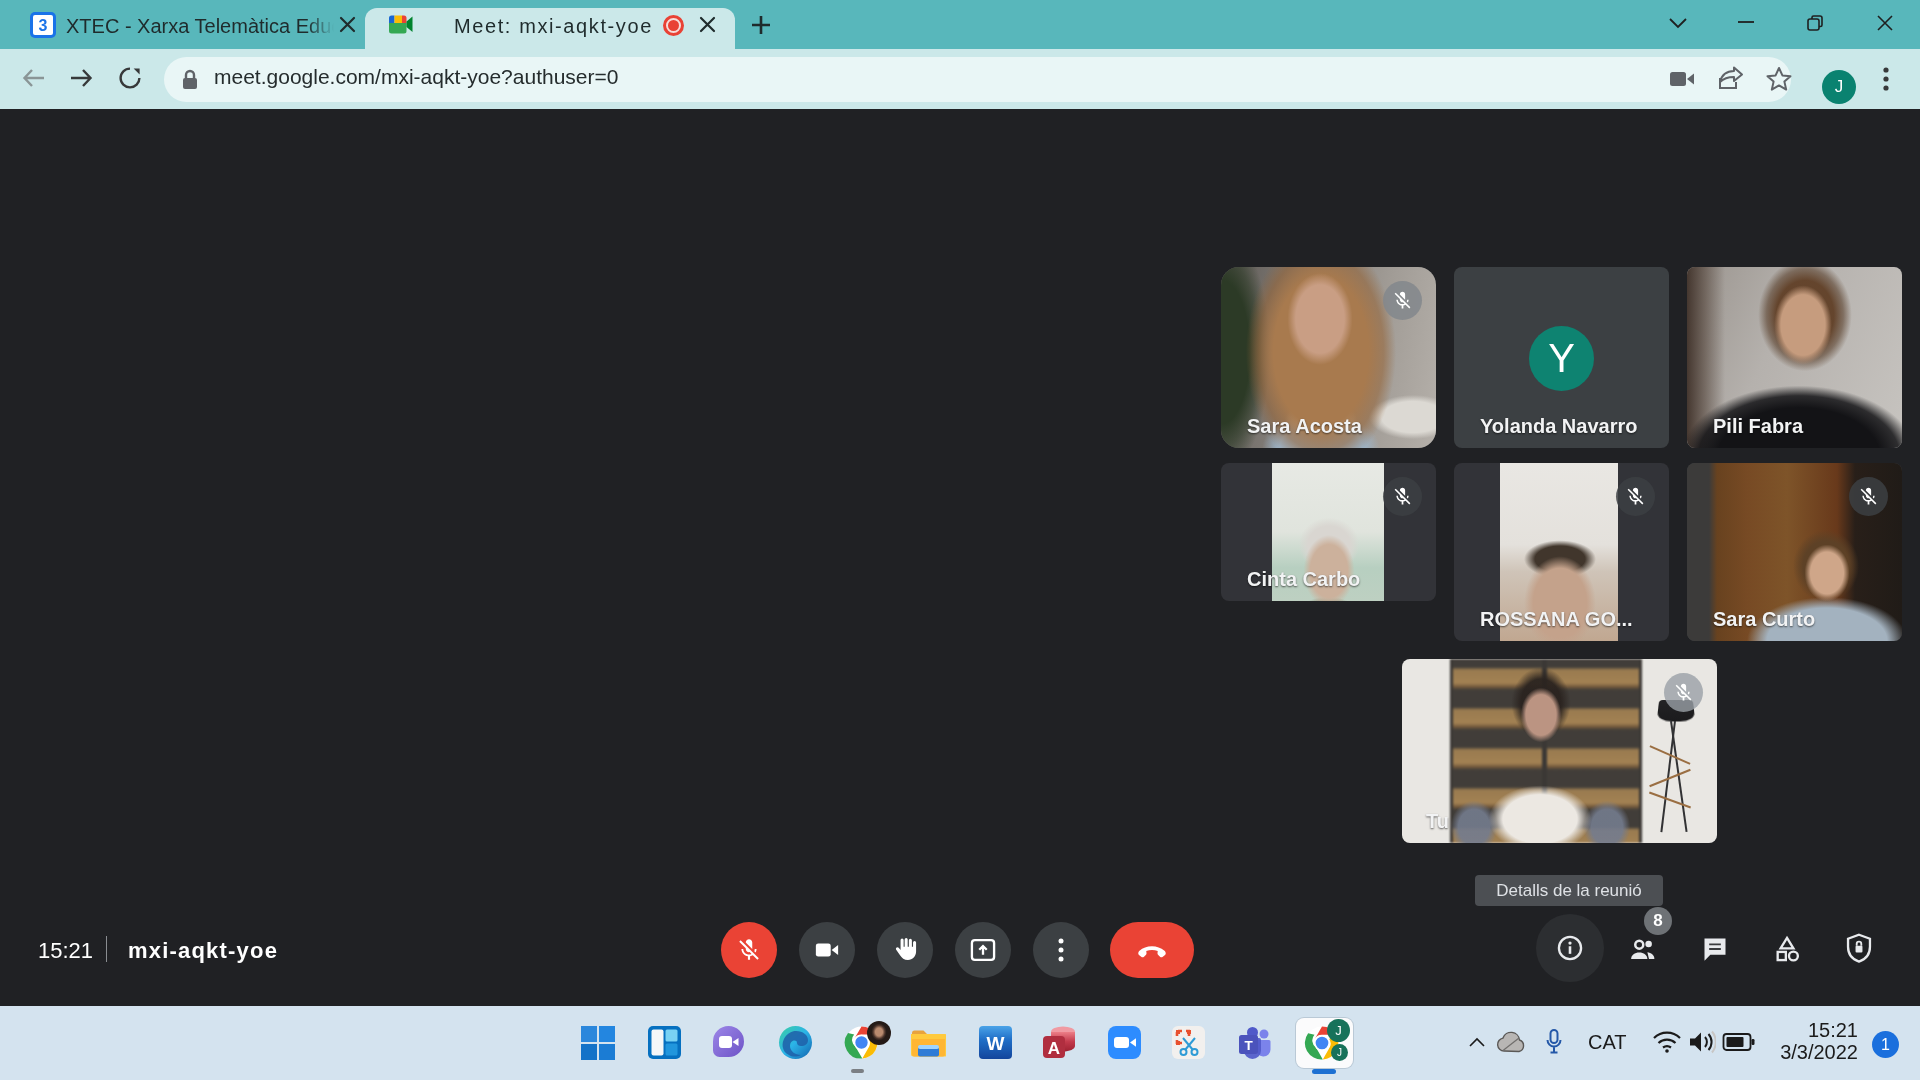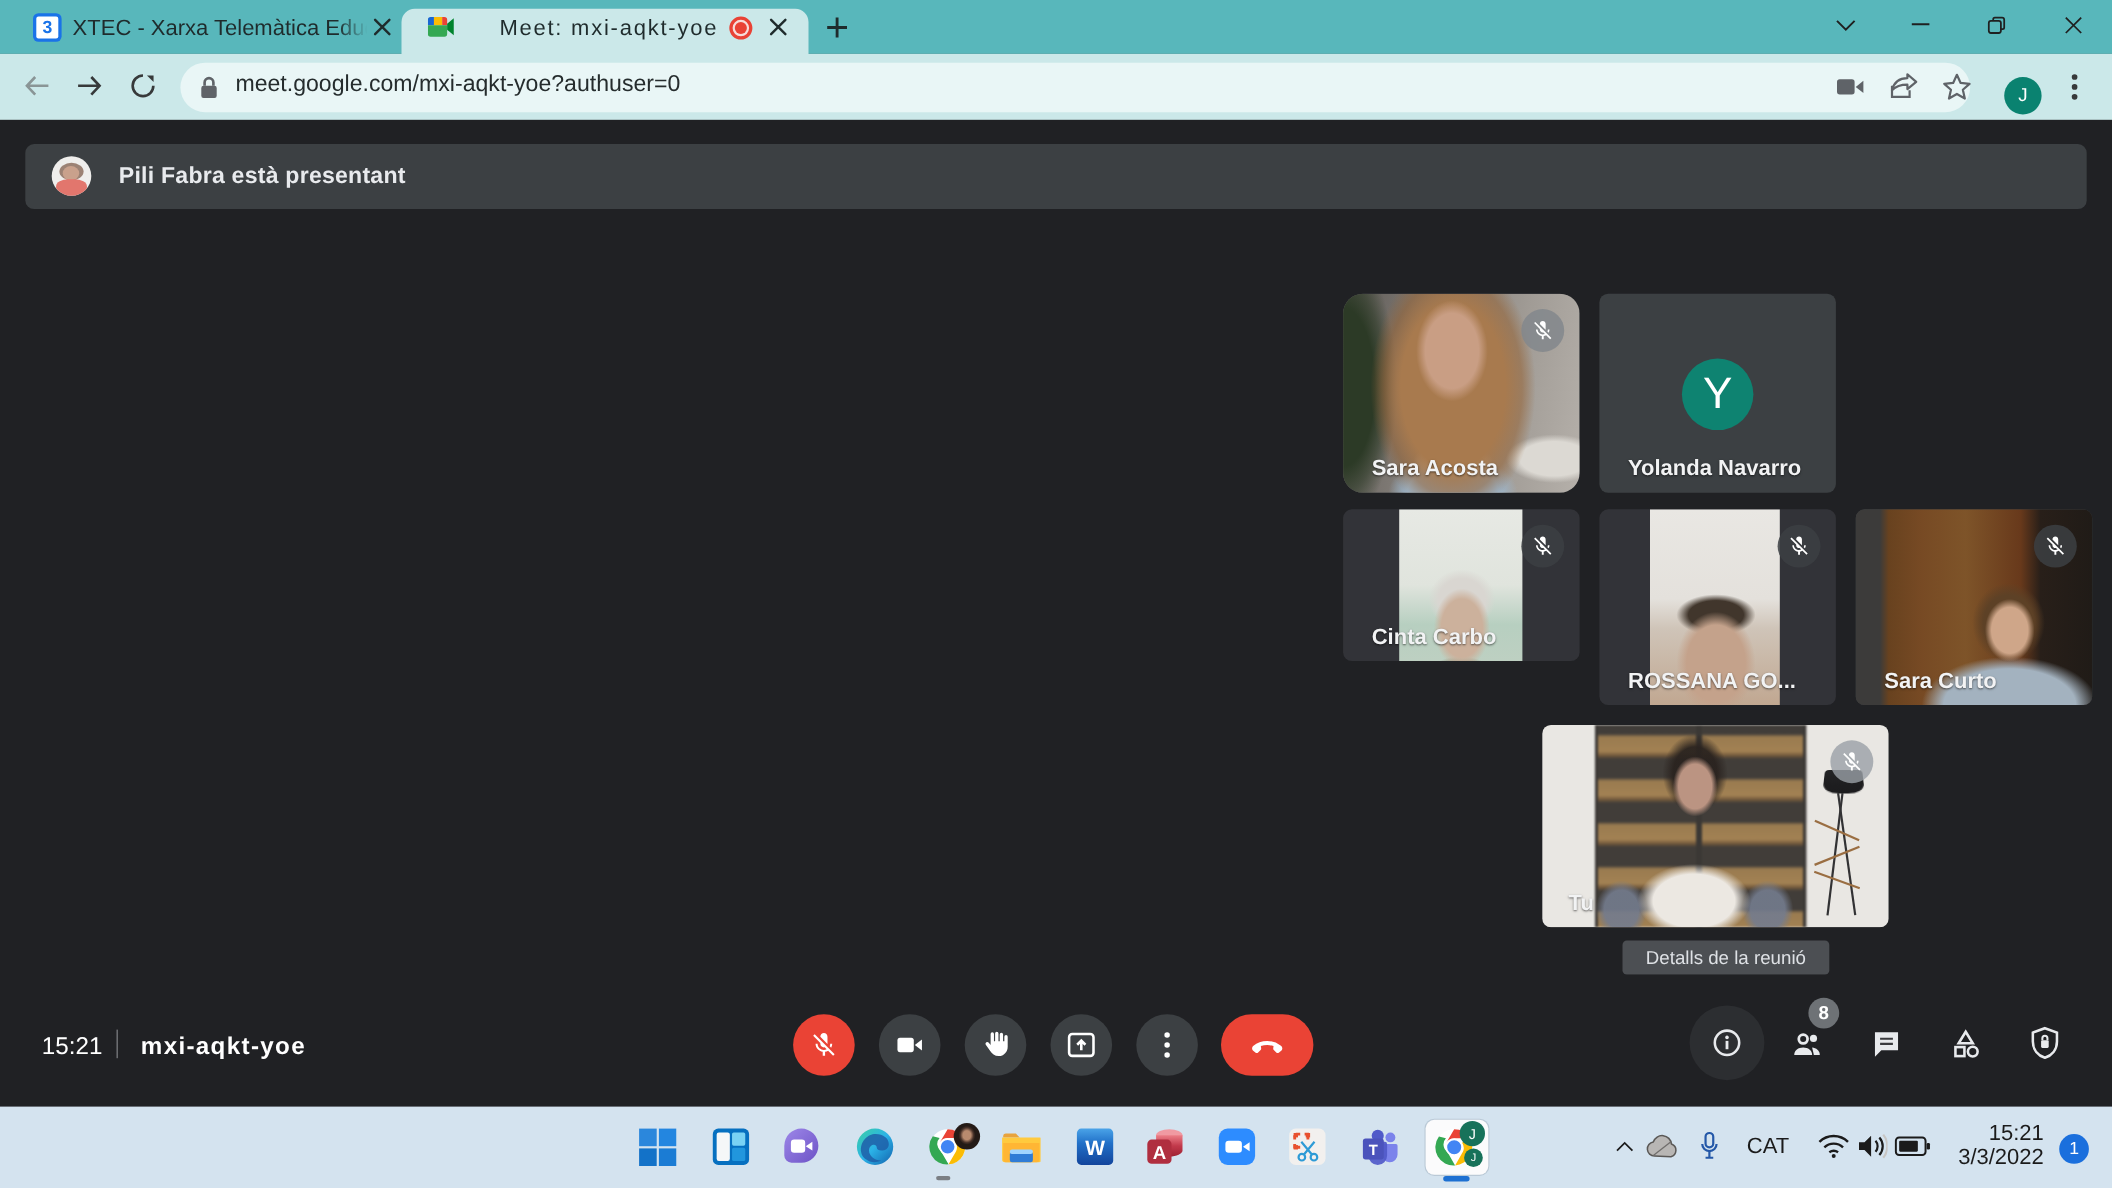--- a/index.html
+++ b/index.html
@@ -105,28 +105,20 @@
   </svg>
 
 <div class="abs" style="left:1822px;top:70px;width:34px;height:34px;border-radius:50%;background:#0a8270;color:#fff;font-size:17px;text-align:center;line-height:34px;">J</div>
 <svg class="abs" style="left:1880px;top:66px" width="12" height="26" viewBox="0 0 12 26">
     <circle cx="6" cy="4" r="2.6" fill="#37393a"></circle>
     <circle cx="6" cy="13" r="2.6" fill="#37393a"></circle>
     <circle cx="6" cy="22" r="2.6" fill="#37393a"></circle>
   </svg>
 
 <div id="meet">
-  <div id="notif">
-    <div class="abs" style="left:24px;top:11px;width:36px;height:36px;border-radius:50%;background:#efeeec;overflow:hidden;">
-      <div class="abs" style="left:7px;top:6px;width:22px;height:16px;border-radius:50%;background:#9c8274;"></div>
-      <div class="abs" style="left:10px;top:9px;width:15px;height:13px;border-radius:50%;background:#c9a18c;"></div>
-      <div class="abs" style="left:4px;top:21px;width:28px;height:16px;border-radius:40%;background:#e2766d;"></div>
-    </div>
-    <div class="abs" style="left:85px;top:17px;font-size:21px;font-weight:bold;color:#e8eaed;letter-spacing:.2px;">Pili Fabra està presentant</div>
-  </div>
 
 
   <div class="vtile" id="tile1" style="left:1221px;top:158px;border-radius:18px;">
     <div class="abs" style="left:0;top:0;width:215px;height:181px;background:
       radial-gradient(44px 62px at 99px 52px, #c99e84 55%, rgba(199,156,130,0) 74%),
       radial-gradient(95px 150px at 100px 85px, #a87a4e 50%, rgba(150,102,58,.6) 66%, rgba(150,102,58,0) 79%),
       radial-gradient(45px 22px at 100px 152px, #e5e2dc 55%, rgba(229,226,220,0) 80%),
       radial-gradient(75px 42px at 100px 180px, #9db6cc 55%, rgba(157,182,204,0) 78%),
       radial-gradient(52px 26px at 192px 150px, #dcd9d3 60%, rgba(216,213,207,0) 85%),
       radial-gradient(60px 150px at 0px 85px, #2c3a26 48%, rgba(44,58,38,.6) 64%, rgba(44,58,38,0) 82%),
@@ -134,20 +126,29 @@
     <div class="vname">Sara Acosta</div>
     <div class="micoff" style="background:rgba(130,135,140,.85);">
         <svg width="21" height="21" viewBox="0 0 24 24">
           <path fill="#fff" d="M19 11h-1.7c0 .74-.16 1.43-.43 2.05l1.23 1.23c.56-.98.9-2.09.9-3.28zm-4.02.17c0-.06.02-.11.02-.17V5c0-1.66-1.34-3-3-3S9 3.34 9 5v.18l5.98 5.99zM4.27 3 3 4.27l6.01 6.01V11c0 1.66 1.33 3 2.99 3 .22 0 .44-.03.65-.08l1.66 1.66c-.71.33-1.5.52-2.31.52-2.76 0-5.3-2.1-5.3-5.1H5c0 3.41 2.72 6.23 6 6.72V21h2v-3.28c.91-.13 1.77-.45 2.54-.9L19.73 21 21 19.73 4.27 3z"></path>
         </svg>
       </div>
   </div>
   <div class="vtile" id="tile2" style="left:1454px;top:158px;">
     <div class="abs" style="left:75px;top:59px;width:65px;height:65px;border-radius:50%;background:#0e8371;color:#fff;font-size:40px;text-align:center;line-height:65px;">Y</div>
     <div class="vname">Yolanda Navarro</div>
+  </div>
+  <div class="vtile" id="tile3" style="left:1687px;top:158px;">
+    <div class="abs" style="left:0;top:0;width:215px;height:181px;background:
+      radial-gradient(40px 55px at 116px 58px, #c69c7e 55%, rgba(198,156,126,0) 72%),
+      radial-gradient(60px 72px at 118px 48px, rgba(96,63,38,.95) 48%, rgba(80,52,30,.55) 64%, rgba(80,52,30,0) 78%),
+      radial-gradient(140px 85px at 112px 190px, #131316 58%, rgba(19,19,22,.85) 72%, rgba(19,19,22,0) 84%),
+      linear-gradient(90deg, rgba(64,50,42,.95) 0px, rgba(74,58,48,.55) 18px, rgba(74,58,48,0) 38px),
+      linear-gradient(115deg, #9a948e 0%, #b5b1ad 40%, #c7c4c0 100%);"></div>
+    <div class="vname">Pili Fabra</div>
   </div>
   <div class="vtile" id="tile4" style="height:138px;left:1221px;top:354px;background:#323338;">
     <div class="abs" style="left:51px;top:0;width:112px;height:181px;background:
       radial-gradient(34px 48px at 57px 108px, #ccb19c 55%, rgba(204,177,156,0) 75%),
       radial-gradient(42px 38px at 57px 82px, #d9d6d1 50%, rgba(217,214,209,0) 72%),
       radial-gradient(52px 42px at 56px 165px, #6b5c3e 50%, rgba(107,92,62,0) 75%),
       linear-gradient(180deg, #e7e9e4 0%, #e0e4dd 38%, #b7cfc0 58%, #c6d1c4 100%);"></div>
     <div class="vname">Cinta Carbo</div>
     <div class="micoff">
         <svg width="21" height="21" viewBox="0 0 24 24">
@@ -199,21 +200,21 @@
       radial-gradient(30px 34px at 72px 168px, rgba(116,124,142,.9) 52%, rgba(116,124,142,0) 78%),
       radial-gradient(30px 34px at 205px 168px, rgba(116,124,142,.9) 52%, rgba(116,124,142,0) 78%);"></div>
     <div class="vname" style="left:24px;">Tu</div>
     <div class="micoff" style="background:rgba(154,160,166,.8);">
         <svg width="21" height="21" viewBox="0 0 24 24">
           <path fill="#fff" d="M19 11h-1.7c0 .74-.16 1.43-.43 2.05l1.23 1.23c.56-.98.9-2.09.9-3.28zm-4.02.17c0-.06.02-.11.02-.17V5c0-1.66-1.34-3-3-3S9 3.34 9 5v.18l5.98 5.99zM4.27 3 3 4.27l6.01 6.01V11c0 1.66 1.33 3 2.99 3 .22 0 .44-.03.65-.08l1.66 1.66c-.71.33-1.5.52-2.31.52-2.76 0-5.3-2.1-5.3-5.1H5c0 3.41 2.72 6.23 6 6.72V21h2v-3.28c.91-.13 1.77-.45 2.54-.9L19.73 21 21 19.73 4.27 3z"></path>
         </svg>
       </div>
   </div>
 
-  <div class="abs" style="left:1475px;top:746px;width:188px;height:31px;background:#4c4f53;border-radius:4px;color:#dee1e5;font-size:17px;text-align:center;line-height:31px;">Detalls de la reunió</div>
+  <div class="abs" style="left:1475px;top:766px;width:188px;height:31px;background:#4c4f53;border-radius:4px;color:#dee1e5;font-size:17px;text-align:center;line-height:31px;">Detalls de la reunió</div>
 
   <div class="abs" style="left:38px;top:829px;font-size:22px;color:#fff;">15:21</div>
   <div class="abs" style="left:106px;top:827px;width:1px;height:26px;background:#8a8d91;"></div>
   <div class="abs" style="left:128px;top:829px;font-size:22px;color:#fff;font-weight:bold;letter-spacing:1.2px;">mxi-aqkt-yoe</div>
 
   <div class="abs" style="left:721px;top:813px;width:56px;height:56px;border-radius:50%;background:#ea4335;"></div>
   <svg class="abs" style="left:736px;top:827px" width="26" height="28" viewBox="0 0 24 24">
       <path fill="#fff" d="M19 11h-1.7c0 .74-.16 1.43-.43 2.05l1.23 1.23c.56-.98.9-2.09.9-3.28zm-4.02.17c0-.06.02-.11.02-.17V5c0-1.66-1.34-3-3-3S9 3.34 9 5v.18l5.98 5.99zM4.27 3 3 4.27l6.01 6.01V11c0 1.66 1.33 3 2.99 3 .22 0 .44-.03.65-.08l1.66 1.66c-.71.33-1.5.52-2.31.52-2.76 0-5.3-2.1-5.3-5.1H5c0 3.41 2.72 6.23 6 6.72V21h2v-3.28c.91-.13 1.77-.45 2.54-.9L19.73 21 21 19.73 4.27 3z"></path>
     </svg>
   <div class="abs" style="left:799px;top:813px;width:56px;height:56px;border-radius:50%;background:#3c4043;"></div>

